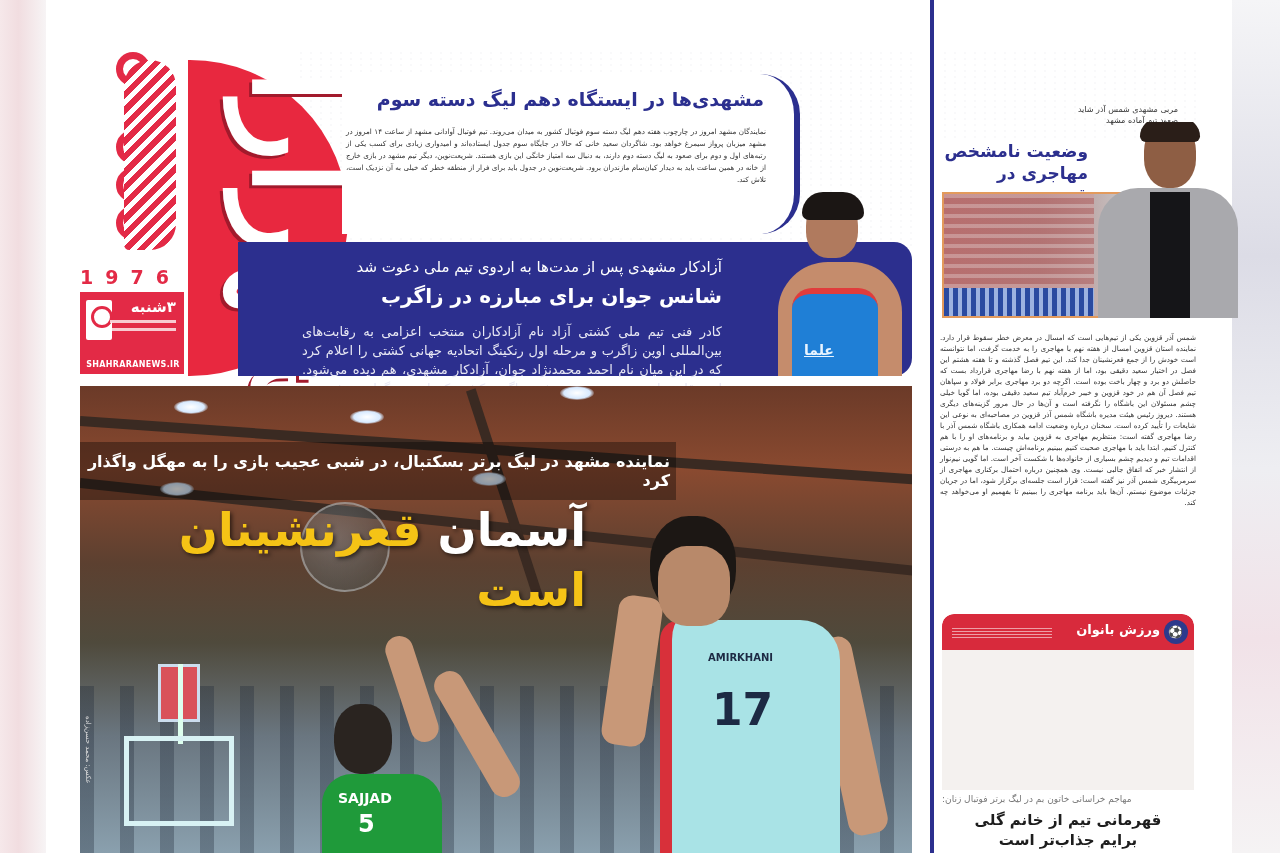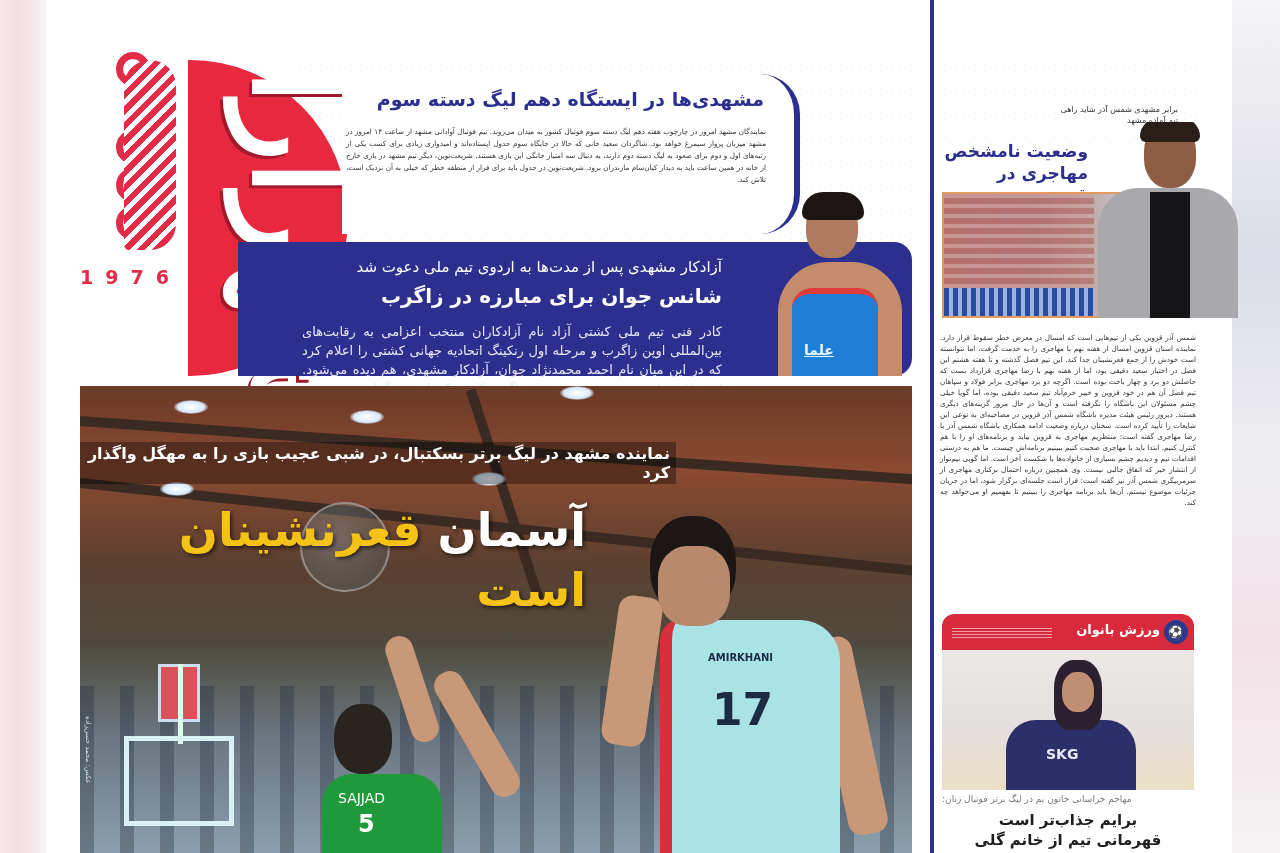--- a/index.html
+++ b/index.html
@@ -146,21 +146,21 @@
   .roof-beam {
     position: absolute; height: 10px; background: #3a2a22; transform-origin: left center;
   }
   .light {
     position: absolute; width: 34px; height: 14px; border-radius: 50%;
     background: radial-gradient(#ffffff 0%, #d8eaff 55%, transparent 75%);
   }
   .kicker-main {
     position: absolute; right: 236px; top: 56px;
     color: #ffffff; font-size: 16px; font-weight: bold; direction: rtl;
-    background: rgba(0,0,0,0.35); padding: 2px 6px;
+    background: rgba(0,0,0,0.35); padding: 10px 6px;
   }
   .headline {
     position: absolute; right: 326px; top: 114px; direction: rtl;
     font-size: 46px; font-weight: bold; line-height: 60px;
     text-shadow: 2px 2px 4px rgba(0,0,0,0.6);
   }
   .headline .w1 { color: #ffffff; }
   .headline .w2 { color: #f5c316; }
   .ball {
     position: absolute; left: 220px; top: 116px; width: 90px; height: 90px;
@@ -182,21 +182,21 @@
     position: absolute; left: 234px; top: 318px; width: 170px; height: 160px;
   }
   .pg-head {
     position: absolute; left: 20px; top: 0; width: 58px; height: 70px; border-radius: 45%;
     background: #2a2420;
   }
   .pg-jersey {
     position: absolute; left: 8px; top: 70px; width: 120px; height: 100px;
     background: #1f9a3a; border-radius: 30px 30px 0 0;
   }
-  .pg-name { position: absolute; left: 24px; top: 86px; color: #fff; font-weight: normal; font-size: 14px; }
+  .pg-name { position: absolute; left: 24px; top: 86px; color: #fff; font-weight: bold; font-size: 14px; }
   .pg-num { position: absolute; left: 44px; top: 106px; color: #fff; font-weight: bold; font-size: 24px; }
   .arm { position: absolute; background: #c89878; border-radius: 14px; }
   .player-white {
     position: absolute; left: 520px; top: 130px; width: 290px; height: 340px;
   }
   .pw-head {
     position: absolute; left: 50px; top: 0; width: 86px; height: 100px; border-radius: 45%;
     background: #1c1714;
   }
   .pw-face {
@@ -311,20 +311,29 @@
     <div class="logo-circle"></div>
     <div class="logo-word">شهرآرا</div>
     <div class="logo-vertical">
       <div class="ring"></div>
       <div class="ring" style="margin-top:40px"></div>
       <div class="ring"></div>
       <div class="ring"></div>
     </div>
     <div class="stripe-block"></div>
     <div class="logo-year">1976</div>
+    <div class="date-box">
+      <div class="date-icon"></div>
+      <div class="date-day">۳شنبه</div>
+      <div class="date-lines">
+          <div></div>
+          <div></div>
+        </div>
+      <div class="date-url">SHAHRARANEWS.IR</div>
+    </div>
   </div>
 
   <div class="story1">
     <div class="story1-title">مشهدی‌ها در ایستگاه دهم لیگ دسته سوم</div>
     <div class="story1-body">نمایندگان مشهد امروز در چارچوب هفته دهم لیگ دسته سوم فوتبال کشور به میدان می‌روند. تیم فوتبال آوادانی مشهد از ساعت ۱۴ امروز در مشهد میزبان پرواز سیمرغ خواهد بود. شاگردان سعید خانی که حالا در جایگاه سوم جدول ایستاده‌اند و امیدواری زیادی برای کسب یکی از رتبه‌های اول و دوم برای صعود به لیگ دسته دوم دارند، به دنبال سه امتیاز خانگی این بازی هستند. شریعت‌نوین، دیگر تیم مشهد در بازی خارج از خانه در همین ساعت باید به دیدار کیان‌سام مازندران برود. شریعت‌نوین در جدول باید برای فرار از منطقه خطر که خیلی به آن نزدیک است، تلاش کند.</div>
   </div>
 
   <div class="banner">
     <div class="banner-kicker">آزادکار مشهدی پس از مدت‌ها به اردوی تیم ملی دعوت شد</div>
     <div class="banner-title">شانس جوان برای مبارزه در زاگرب</div>
@@ -375,46 +384,40 @@
     <div class="kicker-main">نماینده مشهد در لیگ برتر بسکتبال، در شبی عجیب بازی را به مهگل واگذار کرد</div>
     <div class="headline">
       <span class="w1">آسمان</span>
       <span class="w2">قعرنشینان است</span>
     </div>
     <div class="photo-credit">عکس: محمد حسن‌زاده</div>
   </div>
 
   <div class="col-divider"></div>
 
-  <div class="rc-kicker">برابر مشهدی شمس آذر شاید راهی تیم آماده مشهد</div>
+  <div class="rc-kicker">مربی مشهدی شمس آذر شاید صعود تیم آماده مشهد</div>
   <div class="rc-title">وضعیت نامشخص مهاجری در قزوین</div>
   <div class="rc-photo">
     <div class="rc-photo-top"></div>
     <div class="rc-photo-seats"></div>
   </div>
   <div class="coach">
     <div class="c-jacket"></div>
     <div class="c-shirt"></div>
     <div class="c-head"></div>
     <div class="c-hair"></div>
   </div>
   <div class="rc-body">شمس آذر قزوین یکی از تیم‌هایی است که امسال در معرض خطر سقوط قرار دارد. نماینده استان قزوین امسال از هفته نهم با مهاجری را به خدمت گرفت، اما نتوانسته است خودش را از جمع قعرنشینان جدا کند. این تیم فصل گذشته و تا هفته هشتم این فصل در اختیار سعید دقیقی بود، اما از هفته نهم با رضا مهاجری قرارداد بست که حاصلش دو برد و چهار باخت بوده است. اگرچه دو برد مهاجری برابر فولاد و سپاهان تیم فصل آن هم در خود قزوین و خیبر خرم‌آباد تیم سعید دقیقی بوده، اما گویا خیلی چشم مسئولان این باشگاه را نگرفته است و آن‌ها در حال مرور گزینه‌های دیگری هستند. دیروز رئیس هیئت مدیره باشگاه شمس آذر قزوین در مصاحبه‌ای به نوعی این شایعات را تأیید کرده است. سخنان درباره وضعیت ادامه همکاری باشگاه شمس آذر با رضا مهاجری گفته است: منتظریم مهاجری به قزوین بیاید و برنامه‌های او را با هم کنترل کنیم. ابتدا باید با مهاجری صحبت کنیم ببینیم برنامه‌اش چیست. ما هم به درستی اقدامات تیم و دیدیم چشم بسیاری از خانواده‌ها با شکست آخر است. اما گویی نیم‌نوار از انتشار خبر که اتفاق جالبی نیست. وی همچنین درباره احتمال برکناری مهاجری از سرمربیگری شمس آذر نیز گفته است: قرار است جلسه‌ای برگزار شود، اما در جریان جزئیات موضوع نیستم. آن‌ها باید برنامه مهاجری را ببینیم تا بفهمیم او می‌خواهد چه کند.</div>
 
   <div class="womens-box">
     <div class="womens-header">
       <div class="womens-header-lines"></div>
       <div class="womens-label">ورزش بانوان</div>
       <div class="womens-icon">⚽</div>
     </div>
-    <div class="womens-photo">
-      <div class="wm-body"></div>
-      <div class="wm-head"></div>
-      <div class="wm-face"></div>
-      <div class="wm-text">SKG</div>
-    </div>
   </div>
   <div class="womens-kicker">مهاجم خراسانی خاتون بم در لیگ برتر فوتبال زنان:</div>
   <div class="womens-title">
+    <div>قهرمانی تیم از خانم گلی</div>
     <div>برایم جذاب‌تر است</div>
-    <div>قهرمانی تیم از خانم گلی</div>
   </div>
 
 </div>
 
 </body></html>

